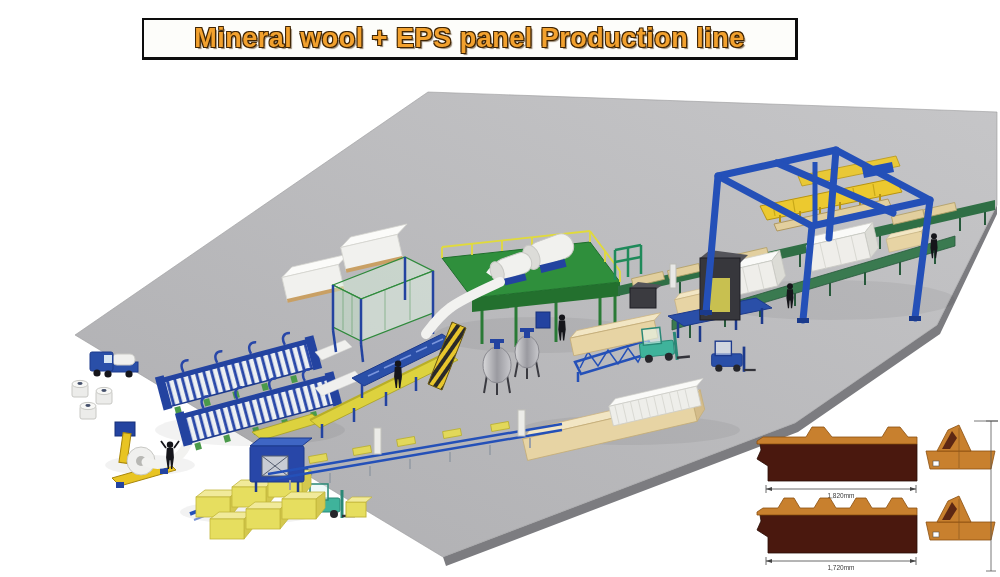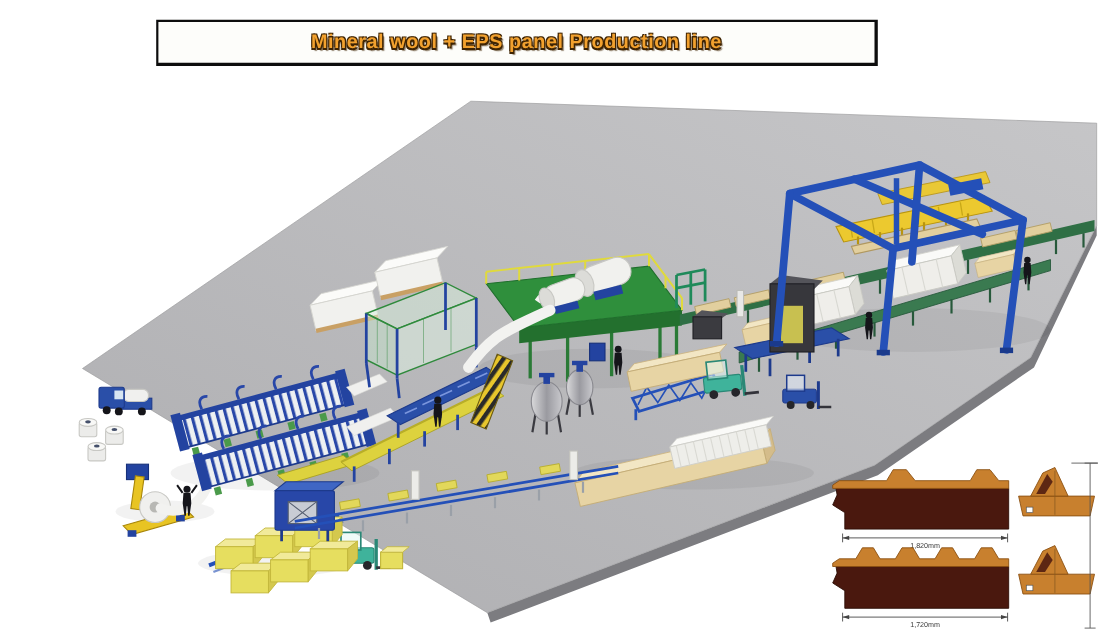--- a/index.html
+++ b/index.html
@@ -3,21 +3,21 @@
 <meta charset="utf-8">
 <style>
   html,body{margin:0;padding:0;background:#ffffff;}
   .stage{position:relative;width:1000px;height:577px;overflow:hidden;background:#ffffff;
          font-family:"Liberation Sans",sans-serif;}
   .scene-svg{position:absolute;left:0;top:0;}
   .title-banner{position:absolute;left:142px;top:18px;width:656px;height:42px;
     box-sizing:border-box;background:#fdfdfa;border:2px solid #0d0d0d;
     border-right-width:3px;border-bottom-width:3px;
     display:flex;align-items:center;justify-content:center;}
-  .title-text{font-size:18px;font-weight:800;letter-spacing:.5px;color:#f2a12e;
+  .title-text{font-size:27px;font-weight:800;letter-spacing:.5px;color:#f2a12e;
     text-shadow:-1px -1px 0 #3f2403,1px -1px 0 #3f2403,-1px 1px 0 #3f2403,
                  1px 1px 0 #3f2403,2px 2px 1px rgba(63,36,3,.55);
     white-space:nowrap;}
   .dim-text{font-size:6.5px;fill:#3a3a3a;}
 </style>
 </head>
 <body>
 
 <div class="stage">
 

